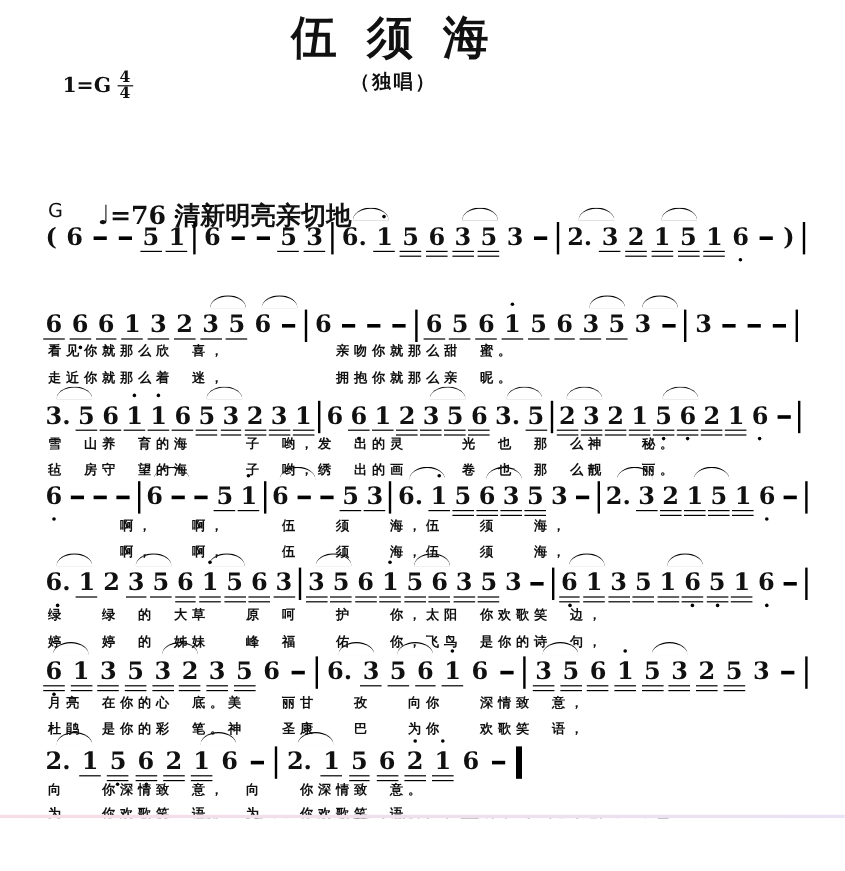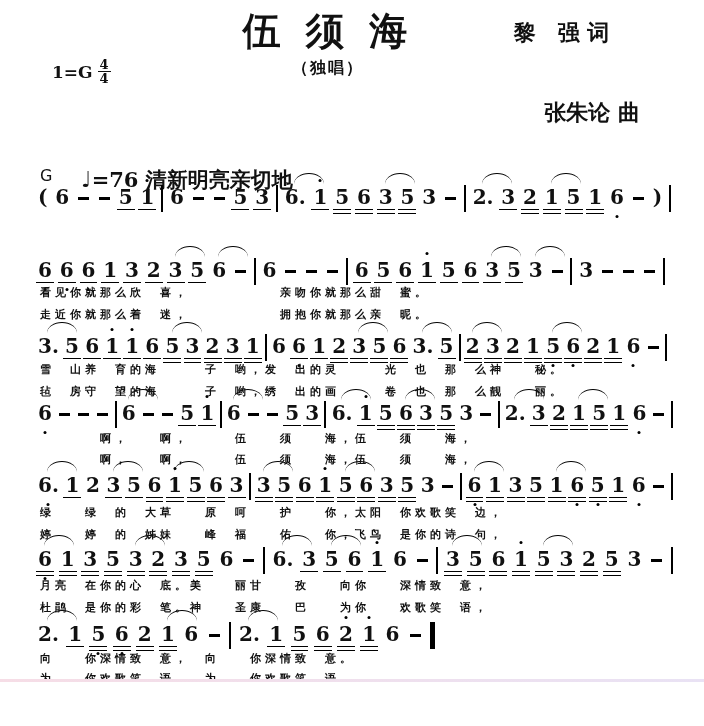--- a/index.html
+++ b/index.html
@@ -49,23 +49,20 @@
          background:linear-gradient(90deg,#f6dde6,#e9e2f4);}
 </style>
 </head>
 <body>
 
 <div id="sheet">
 
   <div class="title">伍 须 海</div>
   <div class="subtitle">（独唱）</div>
 
-  <div class="credits"><span>黎　强 词</span><br>
-    <span>张朱论 曲</span>
-  </div>
 
   <div class="keysig">
     <span>1=G</span>
     <span class="frac">
       <b>4</b>
       <i>4</i>
     </span>
   </div>
 
   <div class="tempo">

